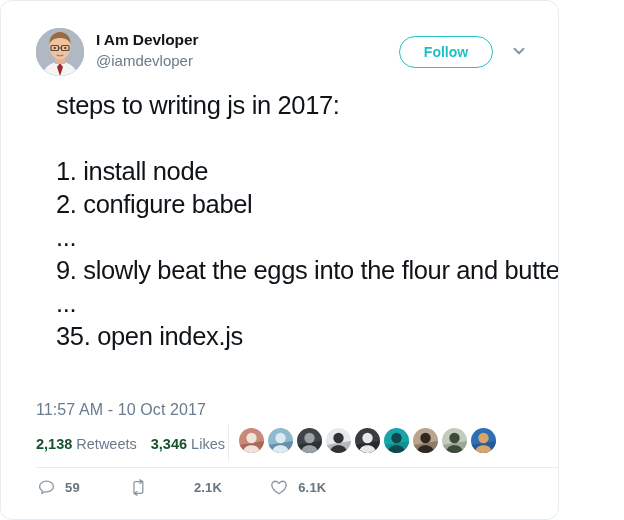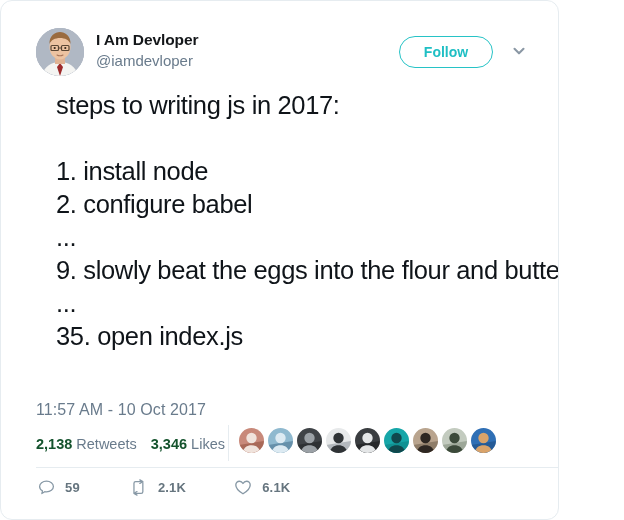--- a/index.html
+++ b/index.html
@@ -205,21 +205,21 @@
     height: 20px;
   }
   .action-item .action-count {
     font-size: 13px;
     font-weight: bold;
     color: #66757f;
     margin-left: 9px;
     letter-spacing: 0.2px;
   }
   .action-reply { margin-right: 49px; }
-  .action-retweet { margin-right: 47px; }
+  .action-retweet { margin-right: 47px; gap: 36px; }
 </style>
 </head>
 <body>
 
 <div class="tweet-card">
 
   <div class="tweet-header">
 
     <div class="avatar-main">
       <svg width="48" height="48" viewBox="0 0 48 48" aria-hidden="true">

